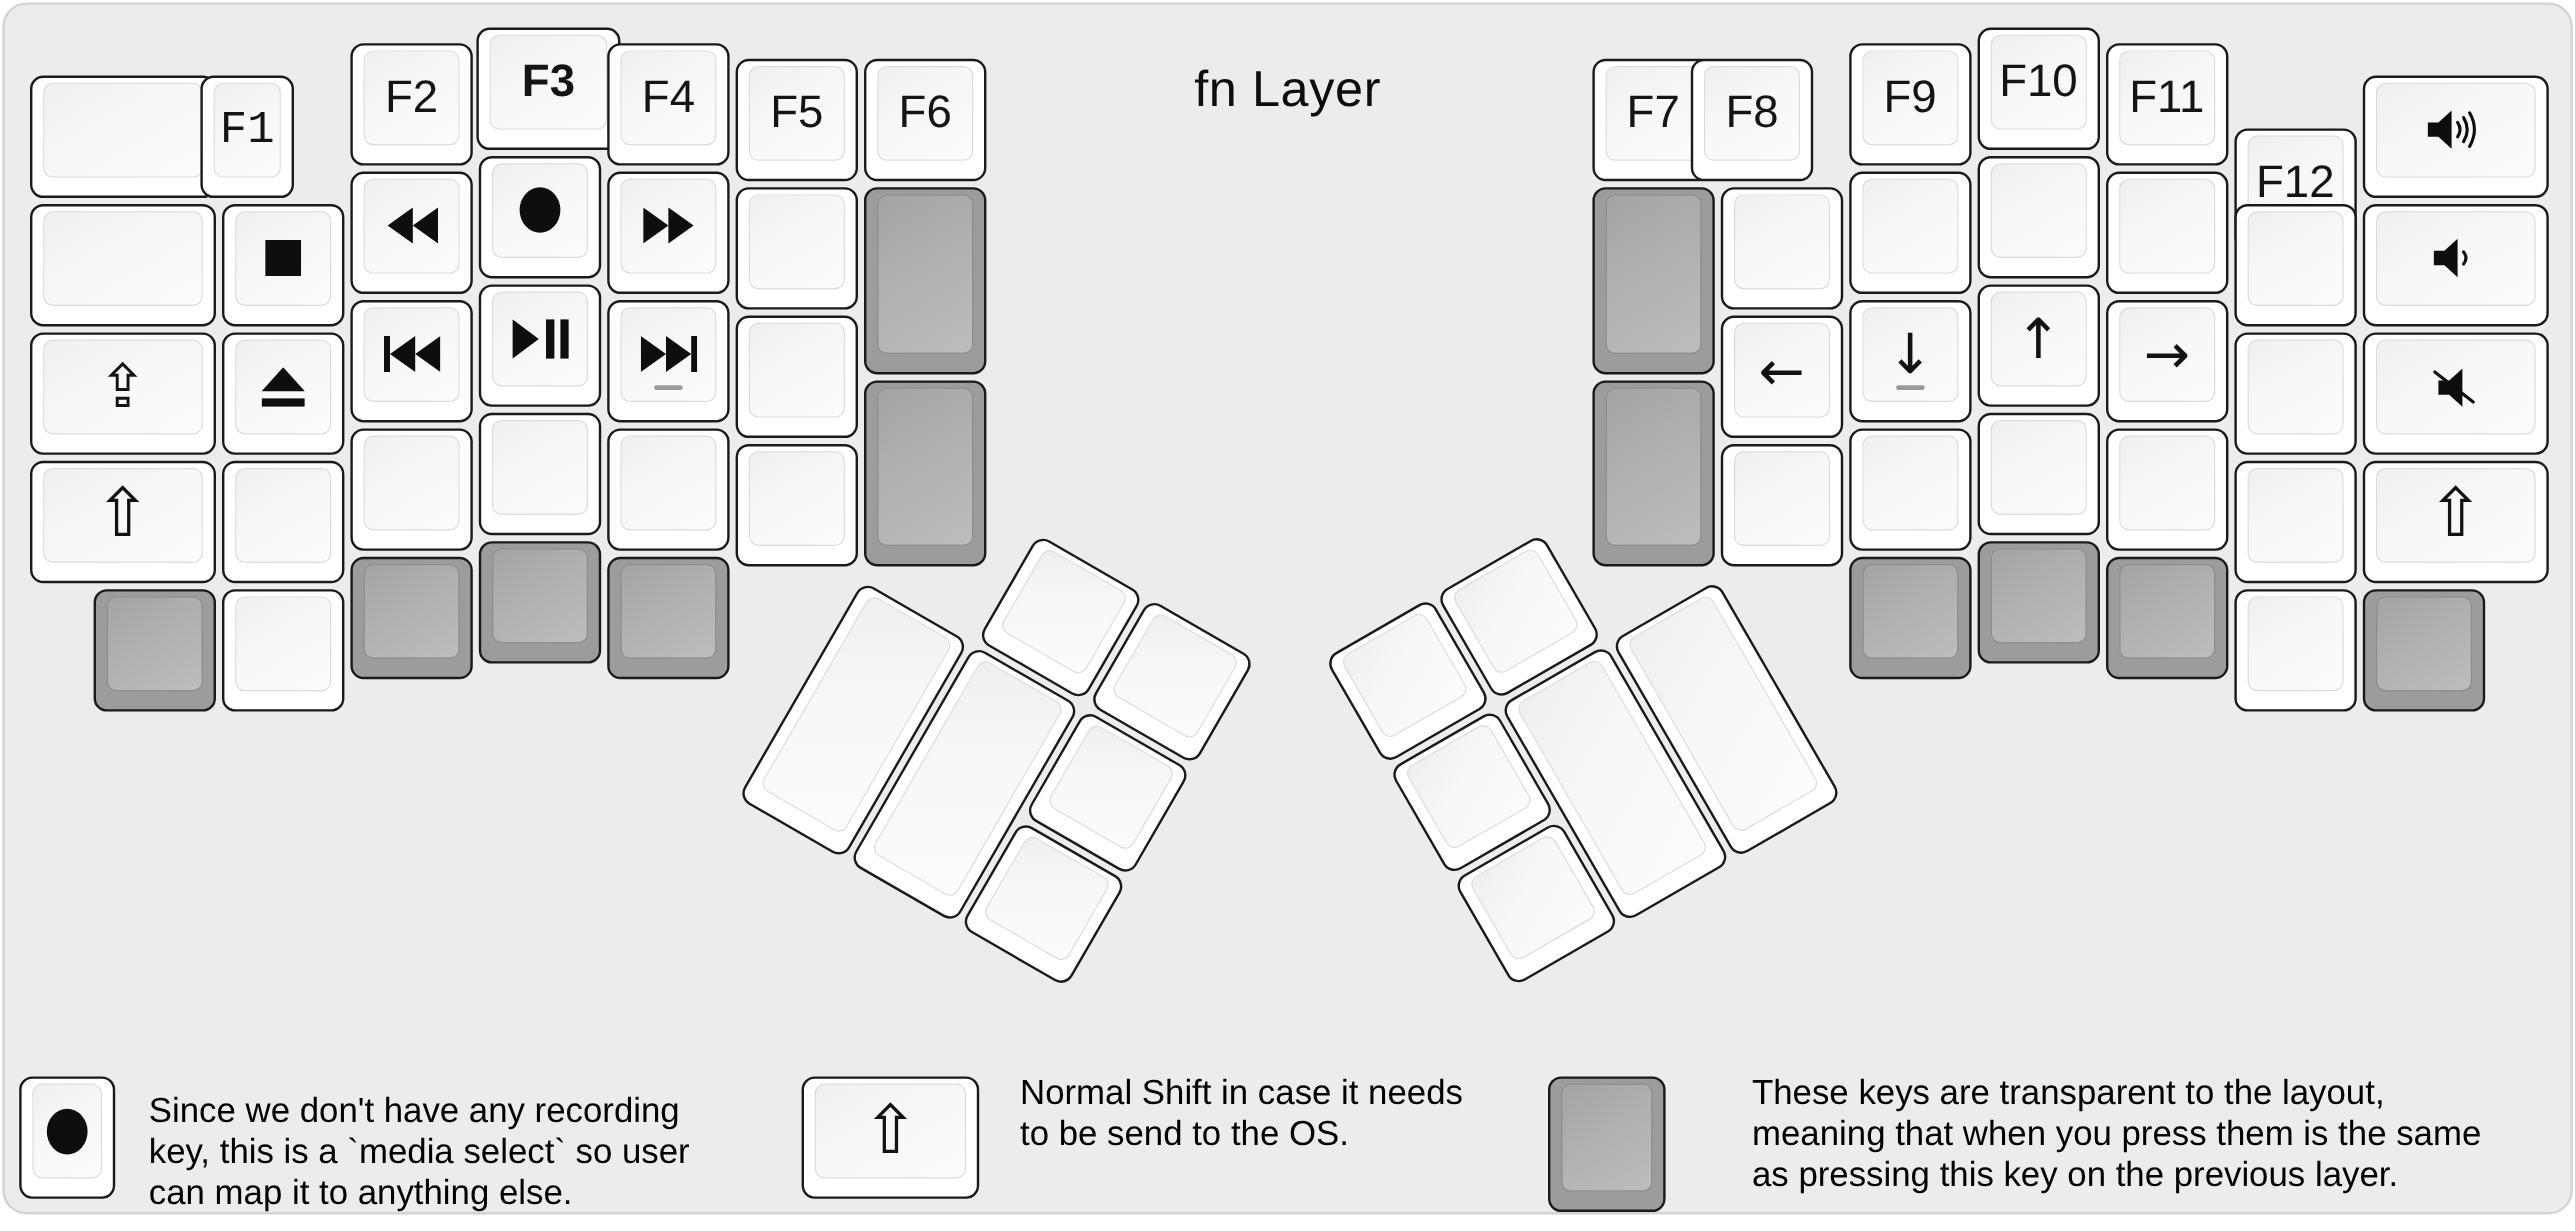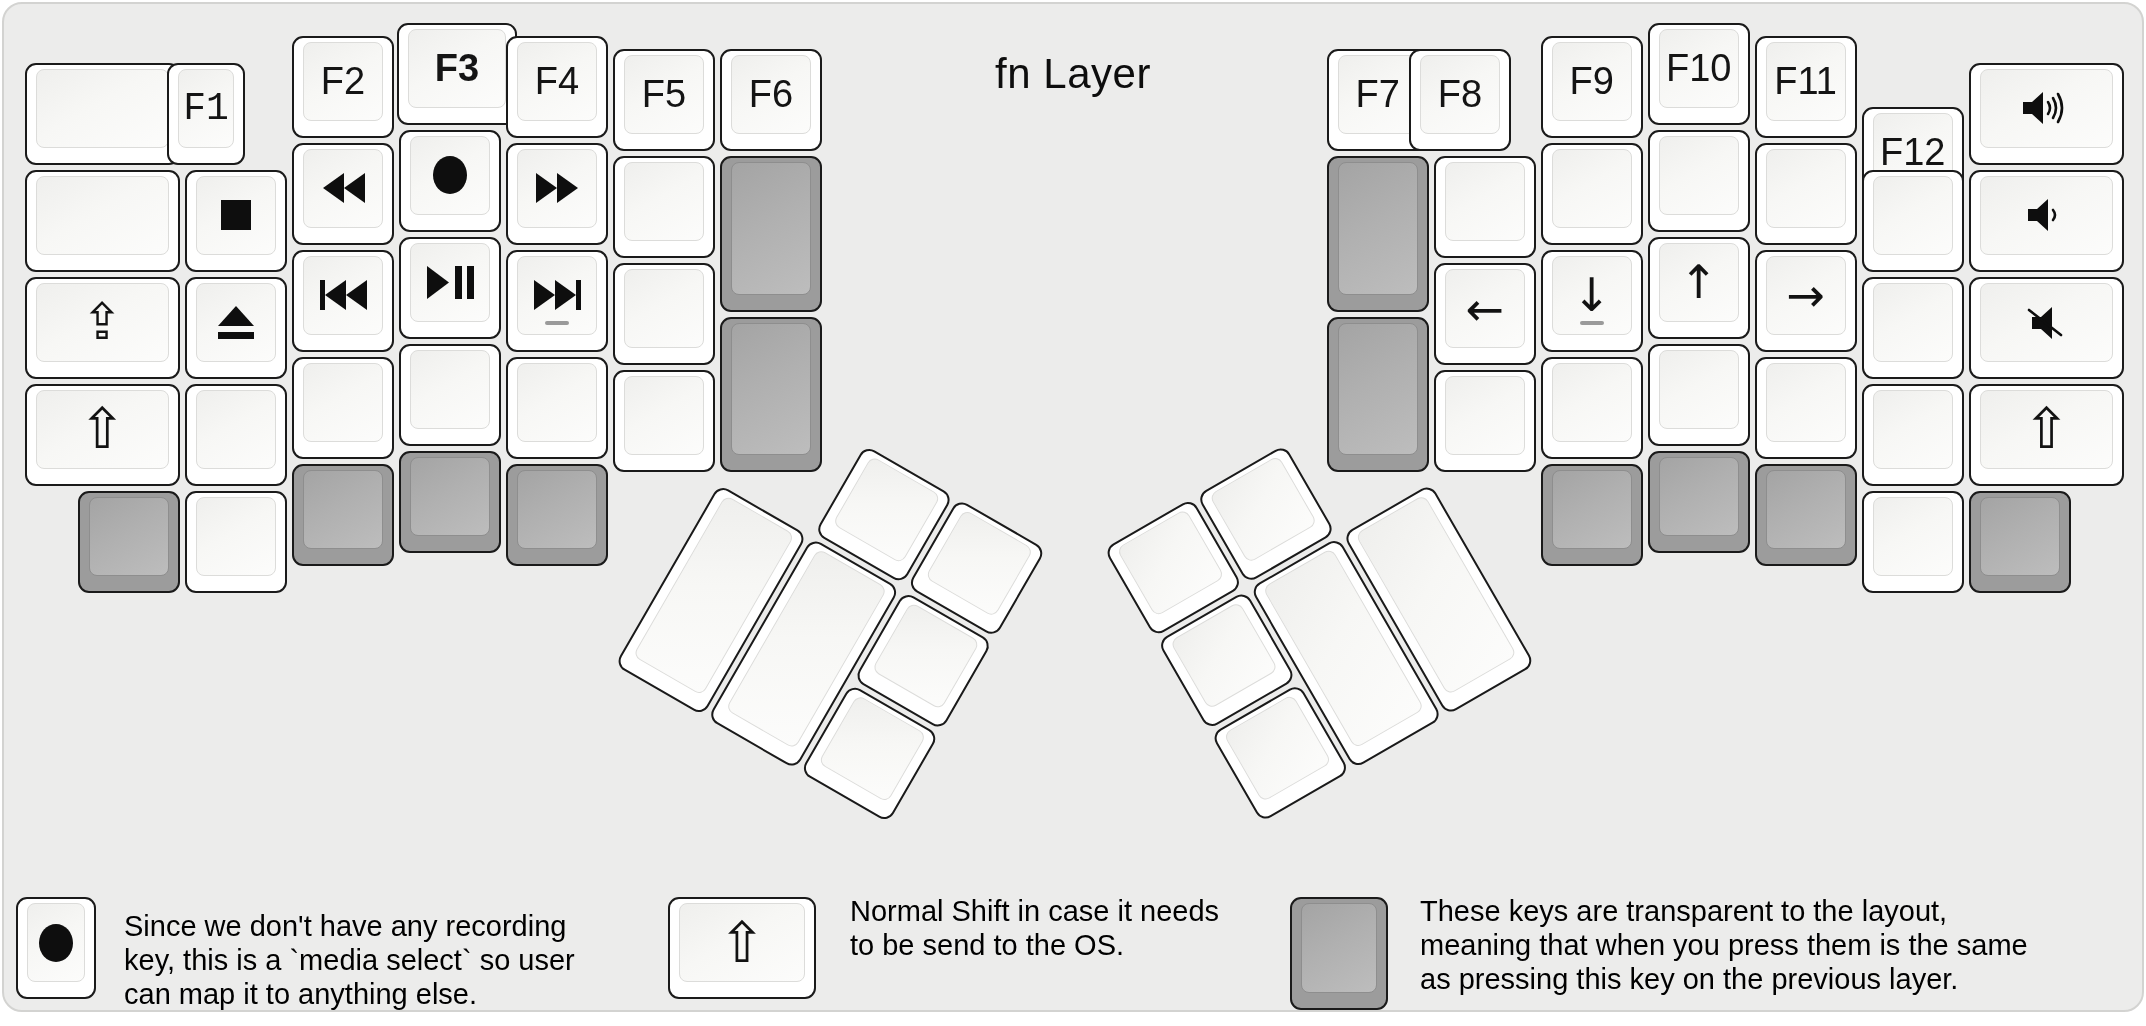--- a/index.html
+++ b/index.html
@@ -51,21 +51,21 @@
   .cluster { position:absolute; transform-origin:0 0; }
   
   .legend-item { position:absolute; display:flex; align-items:flex-start; }
   .legend-keybox { position:relative; flex:none; }
   .legend-text {
     font-size:29px; line-height:34px; color:#000; white-space:pre-line;
     margin-top:-3px;
   }
   #legend-item-0 { left:16px;  top:897px; }
   #legend-item-1 { left:668px; top:897px; }
-  #legend-item-2 { left:1290px;top:897px; }
+  #legend-item-2 { left:1290px;top:897px;gap:40px; }
   #legend-item-0 .legend-text { margin-left:28px;margin-top:12px; }
   #legend-item-1 .legend-text { margin-left:34px; }
   #legend-item-2 .legend-text { margin-left:32px; }
 </style>
 </head>
 <body>
 
 <div id="stage">
   <div class="panel"></div>
   <div class="layer-title">fn Layer</div>

